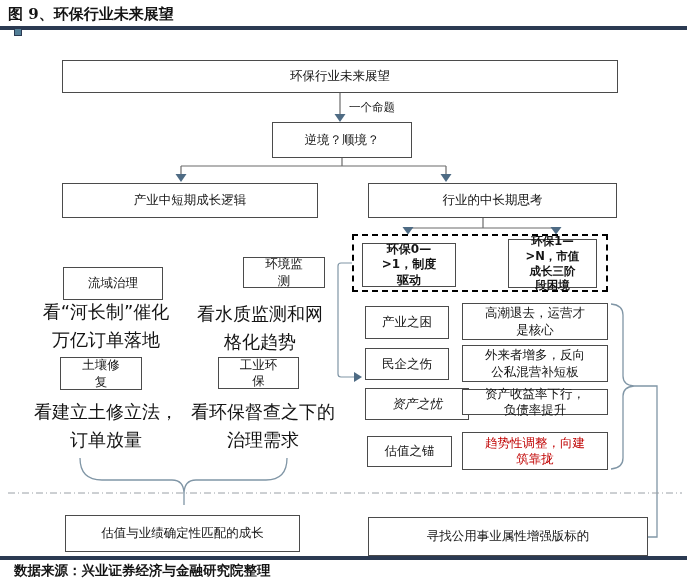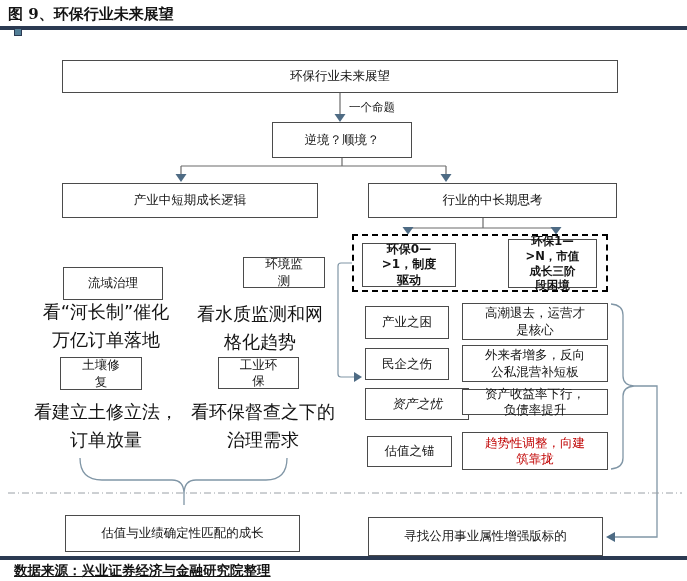--- a/index.html
+++ b/index.html
@@ -12,21 +12,21 @@
   .dashed{border:2px dashed #000;background:none;}
   .bold{font-weight:bold;}
   .red{color:#C00000;font-weight:normal;}
   .note{position:absolute;z-index:1;text-align:center;font-size:18px;line-height:1.55;}
   .page-title{position:absolute;left:8px;top:5px;font-size:15px;font-weight:bold;
               font-family:"DejaVu Serif","Liberation Serif",serif;}
   .rule{position:absolute;left:0;width:687px;height:4px;background:#2B3A52;}
   .sq{position:absolute;left:14px;top:28px;width:8px;height:8px;background:#527E96;border:1px solid #2B3A52;box-sizing:border-box;}
   .edge-label{position:absolute;left:349px;top:100px;font-size:11.5px;z-index:1;}
   .footer-text{position:absolute;left:14px;top:562px;font-size:13.5px;font-weight:bold;
-               font-family:"DejaVu Serif","Liberation Serif",serif;text-decoration:underline;}
+               font-family:"DejaVu Serif","Liberation Serif",serif;}
 </style>
 </head>
 <body>
 
 <div id="stage">
 
   <svg class="wires" width="687" height="581" viewBox="0 0 687 581">
     <g stroke="#6b6b6b" stroke-width="1.2" fill="none">
       <path d="M340,93 V115"></path>
       <path d="M342,158 V166 M181,166 H446 M181,166 V176 M446,166 V176"></path>
@@ -79,18 +79,18 @@
   <div class="fbox" style="left:365px;top:306px;width:84px;height:33px;">产业之困</div>
   <div class="fbox" style="left:462px;top:303px;width:146px;height:37px;">高潮退去，运营才是核心</div>
   <div class="fbox" style="left:365px;top:348px;width:84px;height:32px;">民企之伤</div>
   <div class="fbox" style="left:462px;top:345px;width:146px;height:37px;">外来者增多，反向公私混营补短板</div>
   <div class="fbox" style="left:365px;top:388px;width:104px;height:32px;font-style:italic;">资产之忧</div>
   <div class="fbox" style="left:462px;top:389px;width:146px;height:26px;">资产收益率下行，负债率提升</div>
   <div class="fbox" style="left:367px;top:436px;width:85px;height:31px;">估值之锚</div>
   <div class="fbox red" style="left:462px;top:432px;width:146px;height:38px;">趋势性调整，向建筑靠拢</div>
 
   <div class="fbox" style="left:65px;top:515px;width:235px;height:37px;">估值与业绩确定性匹配的成长</div>
-  <div class="fbox" style="left:368px;top:517px;width:235px;height:39px;">寻找公用事业属性增强版标的</div>
+  <div class="fbox" style="left:368px;top:517px;width:280px;height:39px;">寻找公用事业属性增强版标的</div>
 
   <div class="rule" style="top:556px;"></div>
   <div class="footer-text">数据来源：兴业证券经济与金融研究院整理</div>
 
 </div>
 
 </body></html>

